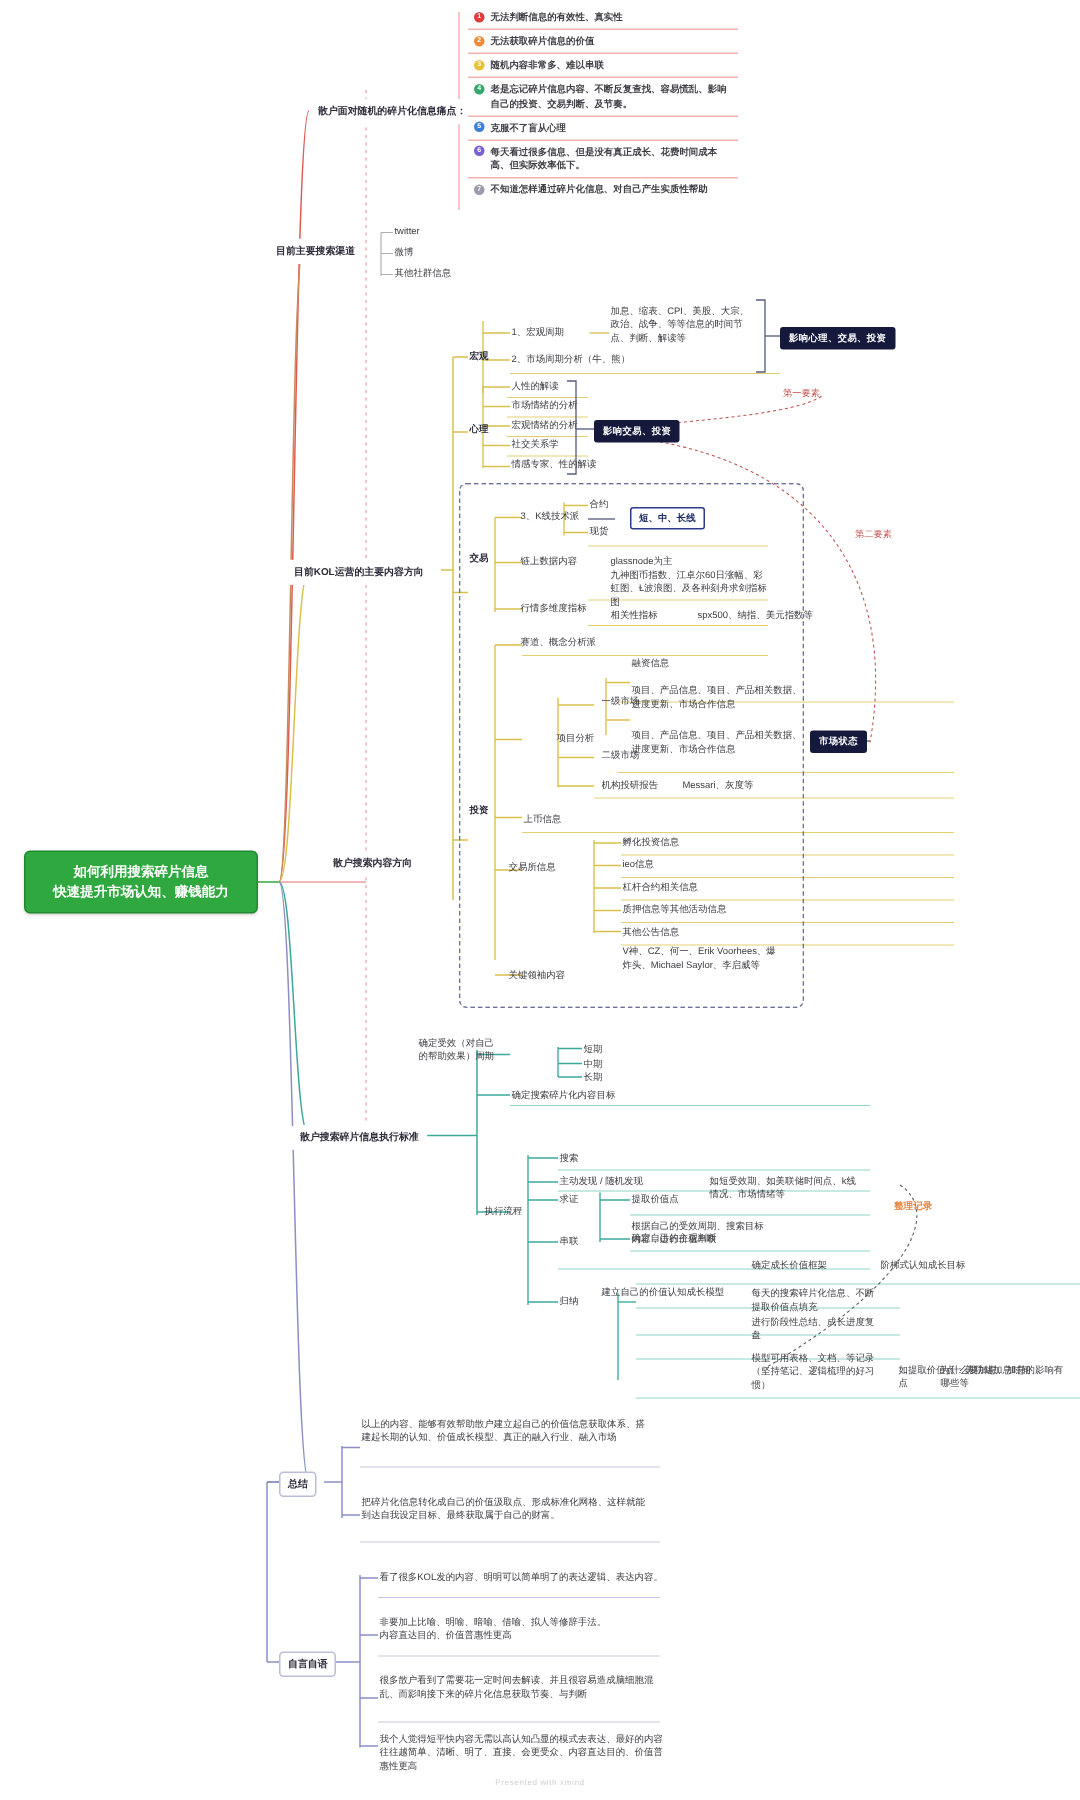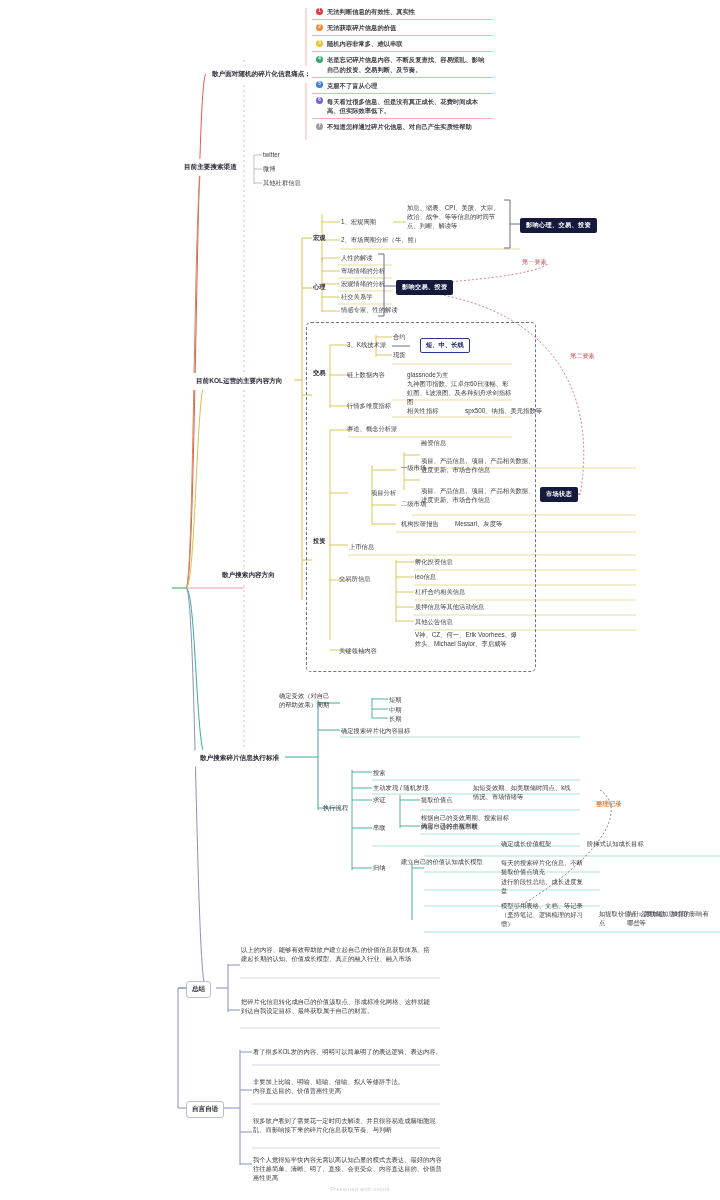--- a/index.html
+++ b/index.html
@@ -186,20 +186,24 @@
 
   <path d="M216 1108 L228 1108" stroke="#8b8fc4" stroke-width="1" fill="none"></path>
   <path d="M240 1050 L240 1165" stroke="#8b8fc4" stroke-width="1" fill="none"></path>
   <path d="M228 1108 L240 1108" stroke="#8b8fc4" stroke-width="1" fill="none"></path>
   <path d="M240 1052 L252 1052 M240 1090 L252 1090 M240 1132 L252 1132 M240 1164 L252 1164" stroke="#8b8fc4" stroke-width="1" fill="none"></path>
   <path d="M252 1065 L440 1065" stroke="#c4c7e0" stroke-width=".7" fill="none"></path>
   <path d="M252 1104 L440 1104" stroke="#c4c7e0" stroke-width=".7" fill="none"></path>
   <path d="M252 1148 L440 1148" stroke="#c4c7e0" stroke-width=".7" fill="none"></path>
 </svg>
 
+<div class="node root">
+  <span>如何利用搜索碎片信息</span>
+  <span>快速提升市场认知、赚钱能力</span>
+</div>
 
 <div class="node blabel" style="left:206px;top:66px;">散户面对随机的碎片化信息痛点：</div>
 <div class="ppwrap">
   <div class="pp">
         <span class="num" style="background:#e03a3a">1</span>
         <span>无法判断信息的有效性、真实性</span>
       </div>
   <div class="pp">
         <span class="num" style="background:#ef8b38">2</span>
         <span>无法获取碎片信息的价值</span>

